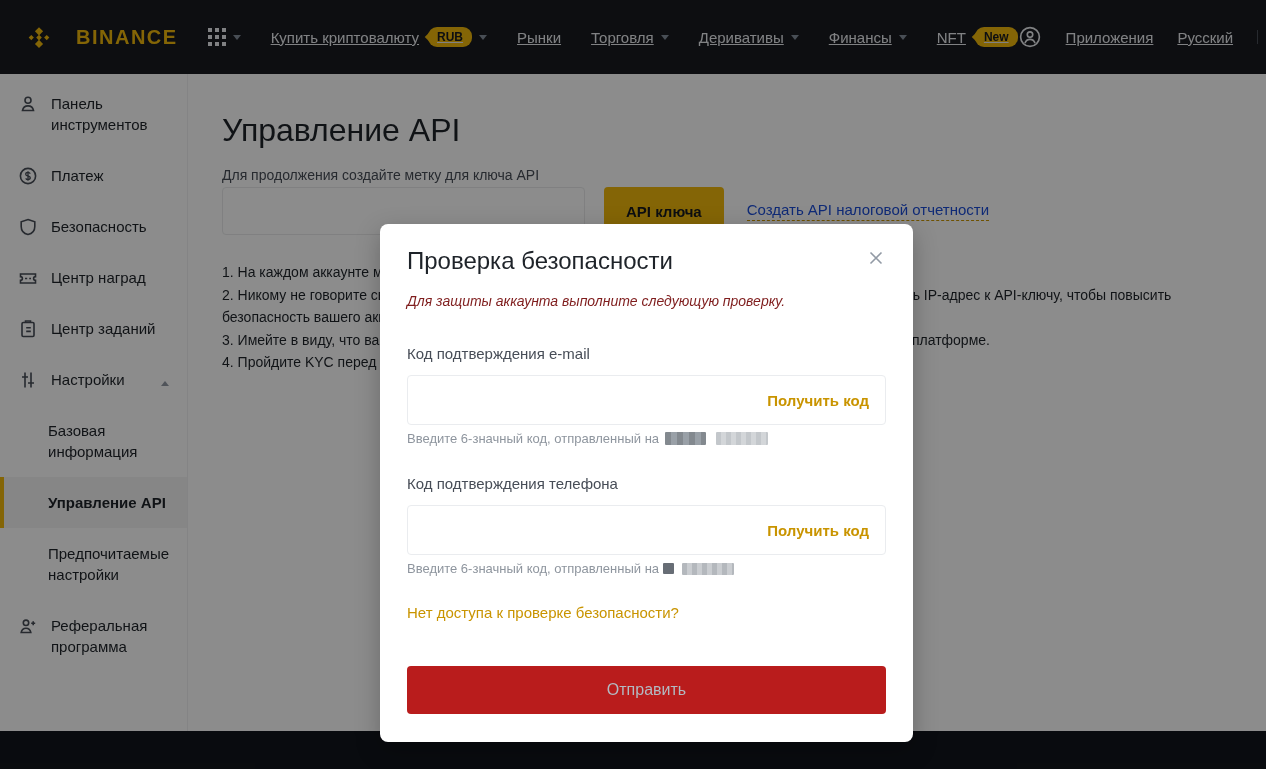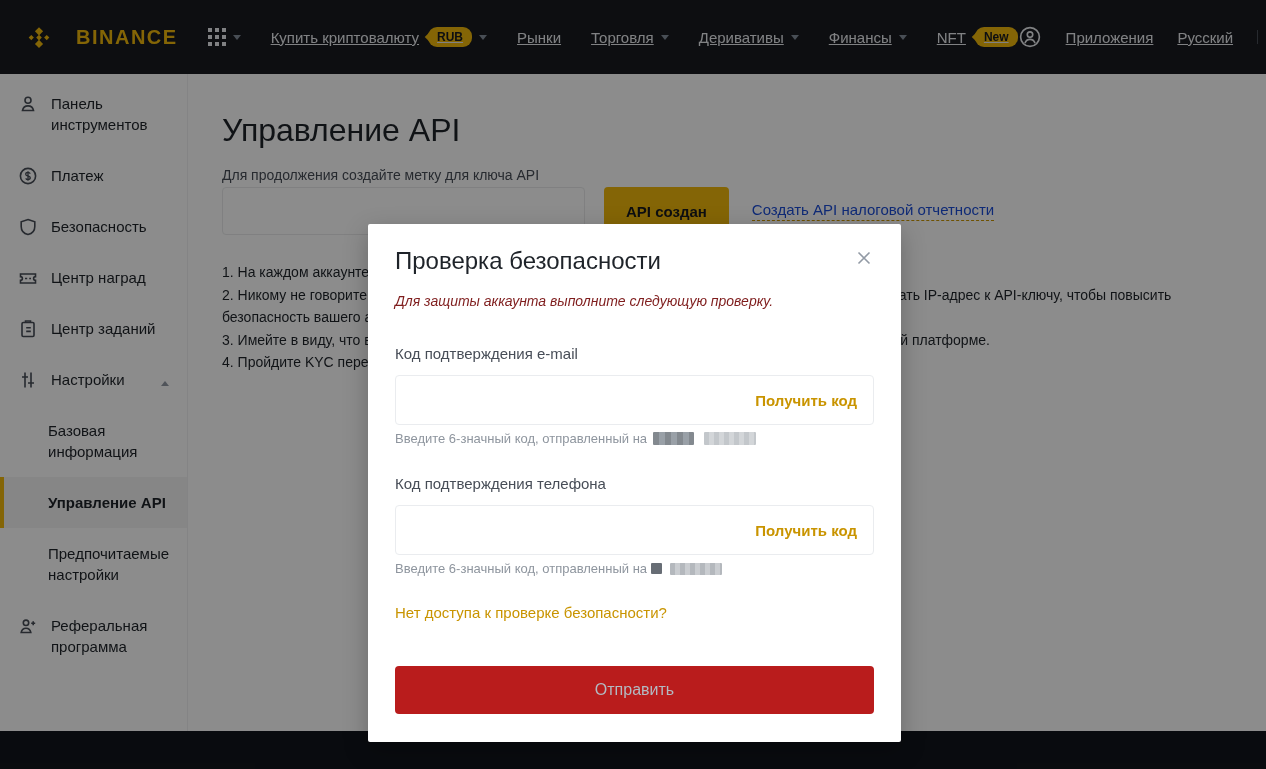--- a/index.html
+++ b/index.html
@@ -48,22 +48,22 @@
   .tax-link { margin-left:23px; font-size:15px; color:#1d4ed8; text-decoration:none;
               border-bottom:1px dashed #C99400; padding-bottom:2px; cursor:pointer; }
   .notes { margin-top:26px; width:985px; font-size:14px; line-height:22.5px; color:#1E2329; }
   .note-line { margin:0; }
 
   
   .footer { position:absolute; bottom:0; left:0; width:100%; height:38px; background:#12151C; z-index:1; }
 
   
   .overlay { position:absolute; inset:0; background:rgba(0,0,0,0.45); z-index:5; }
-  .modal { position:absolute; left:368px; top:224px; width:533px; height:518px; background:#fff;
-           border-radius:2px; z-index:6; padding:22px 27px 28px 27px;
+  .modal { position:absolute; left:380px; top:224px; width:533px; height:518px; background:#fff;
+           border-radius:8px; z-index:6; padding:22px 27px 28px 27px;
            box-shadow:0 8px 24px rgba(0,0,0,0.25); }
   .modal-head { display:flex; align-items:flex-start; justify-content:space-between; }
   .modal-title { font-size:24px; font-weight:normal; color:#1E2329; line-height:30px; }
   .modal-close { background:none; border:none; cursor:pointer; padding:2px; margin-top:2px; color:#929AA5; }
   .modal-sub { margin-top:16px; font-size:14px; color:#7f1d1d; line-height:18px;font-style:italic; }
   .fgroup-label { margin-top:34px; font-size:15px; color:#474D57; line-height:19px; }
   .field { position:relative; margin-top:12px; }
   .code-input { width:100%; height:50px; border:1px solid #EAECEF; border-radius:4px; background:#fff;
                 font-size:14px; padding:0 130px 0 14px; outline:none; color:#1E2329; }
   .get-code { position:absolute; right:17px; top:50%; transform:translateY(-50%); font-size:15px;
@@ -216,21 +216,21 @@
       </svg>
       <span>Реферальная программа</span>
     </div>
   </aside>
 
   <main class="content">
     <h1 class="page-title">Управление API</h1>
     <div class="hint">Для продолжения создайте метку для ключа API</div>
     <div class="api-row">
       <input class="label-input" type="text" value="" style="">
-      <button class="btn-gold">API создан</button>
+      <button class="btn-gold">API ключа</button>
       <a class="tax-link">Создать API налоговой отчетности</a>
     </div>
     <div class="notes">
       <p class="note-line">1. На каждом аккаунте можно создать до 30 API-ключей.</p>
       <p class="note-line">2. Никому не говорите свой API-ключ во избежание потери средств. Настоятельно рекомендуем привязать IP-адрес к API-ключу, чтобы повысить безопасность вашего аккаунта.</p>
       <p class="note-line">3. Имейте в виду, что ваш API-ключ может быть раскрыт, если вы авторизуете его на сторонней торговой платформе.</p>
       <p class="note-line">4. Пройдите KYC перед созданием API.</p>
     </div>
   </main>
 

